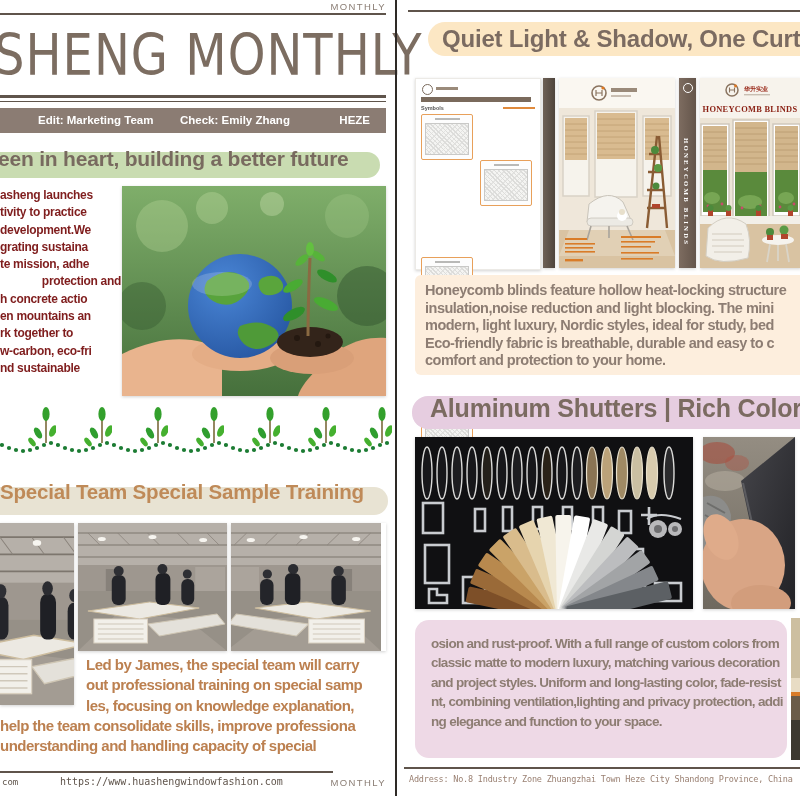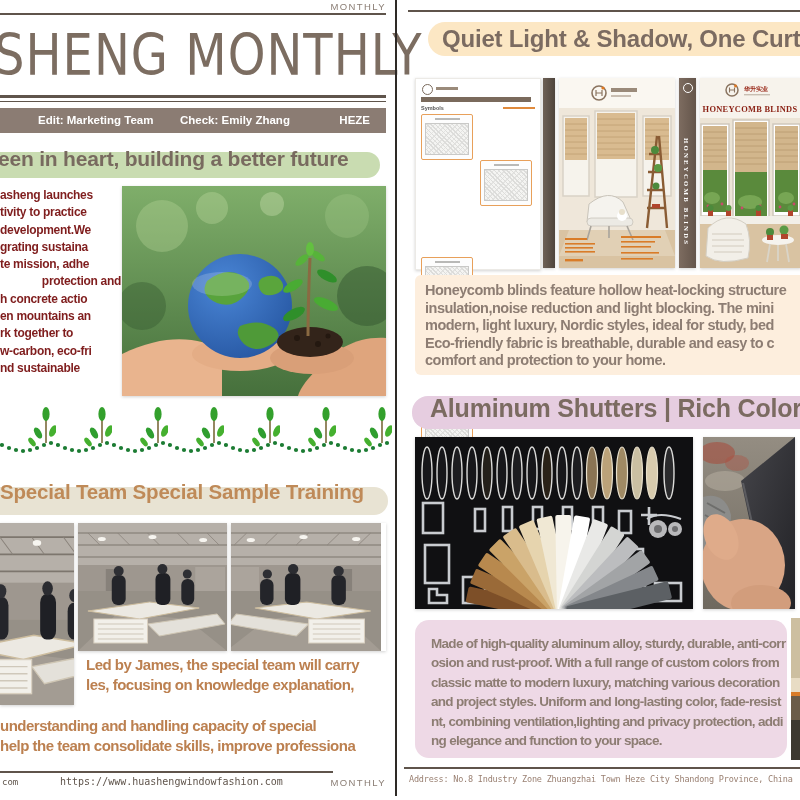--- a/index.html
+++ b/index.html
@@ -386,25 +386,26 @@
       </svg>
     <svg class="abs photo" style="left:78px;top:523px;" width="149" height="128">
         <use href="#factory" xlink:href="#factory"></use>
       </svg>
     <svg class="abs photo" style="left:231px;top:523px;" width="155" height="128">
         <use href="#factory" xlink:href="#factory" transform="scale(-1,1) translate(-150,0)"></use>
       </svg>
 
     <div class="abs caption" style="left:86px;top:655px;width:306px;">
       <div class="nowrap">Led by James, the special team will carry</div>
+      <div class="nowrap">out professional training on special samp</div>
       <div class="nowrap">les,  focusing on knowledge explanation,</div>
     </div>
     <div class="abs caption" style="left:0;top:716px;width:392px;">
+      <div class="nowrap">help the team consolidate skills, improve professiona</div>
       <div class="nowrap">understanding and handling capacity of special</div>
-      <div class="nowrap">help the team consolidate skills, improve professiona</div>
     </div>
 
     <div class="abs rule" style="left:0;top:771px;width:333px;height:1.5px;"></div>
     <div class="abs foot-mono" style="left:2px;top:777px;font-size:9px;">com</div>
     <div class="abs foot-mono nowrap" style="left:60px;top:776px;font-size:10px;">https://www.huashengwindowfashion.com</div>
     <div class="abs masthead-small" style="left:300px;top:777px;width:86px;text-align:right;">MONTHLY</div>
 
     <div class="abs" style="left:395px;top:0;width:2px;height:796px;background:#2e2a26;"></div>
   </div>
 
@@ -476,21 +477,20 @@
 
     <svg class="abs photo" style="left:415px;top:437px;" width="278" height="172">
         <use href="#alum" xlink:href="#alum"></use>
       </svg>
     <svg class="abs photo" style="left:703px;top:437px;" width="92" height="172">
         <use href="#hand" xlink:href="#hand"></use>
       </svg>
 
     <div class="abs" style="left:415px;top:620px;width:372px;height:138px;background:#eed9e6;border-radius:14px;">
       <div class="abs pinkbody" style="left:16px;top:14px;width:348px;">
-        <div class="nowrap">Made of high-quality aluminum alloy, sturdy, durable, anti-corr</div>
         <div class="nowrap">osion and rust-proof. With a full range of custom colors from</div>
         <div class="nowrap">classic matte to modern luxury, matching various decoration</div>
         <div class="nowrap">and project styles. Uniform and long-lasting color, fade-resist</div>
         <div class="nowrap">nt, combining ventilation,lighting and privacy protection, addi</div>
         <div class="nowrap">ng elegance and function to your space.</div>
       </div>
     </div>
 
     <div class="abs" style="left:791px;top:618px;width:9px;height:142px;background:
          linear-gradient(180deg,#cdbfa0 0 42%,#e8dcc4 42% 52%,#d97c28 52% 55%,#6b5c48 55% 72%,#3c3830 72% 100%);"></div>

